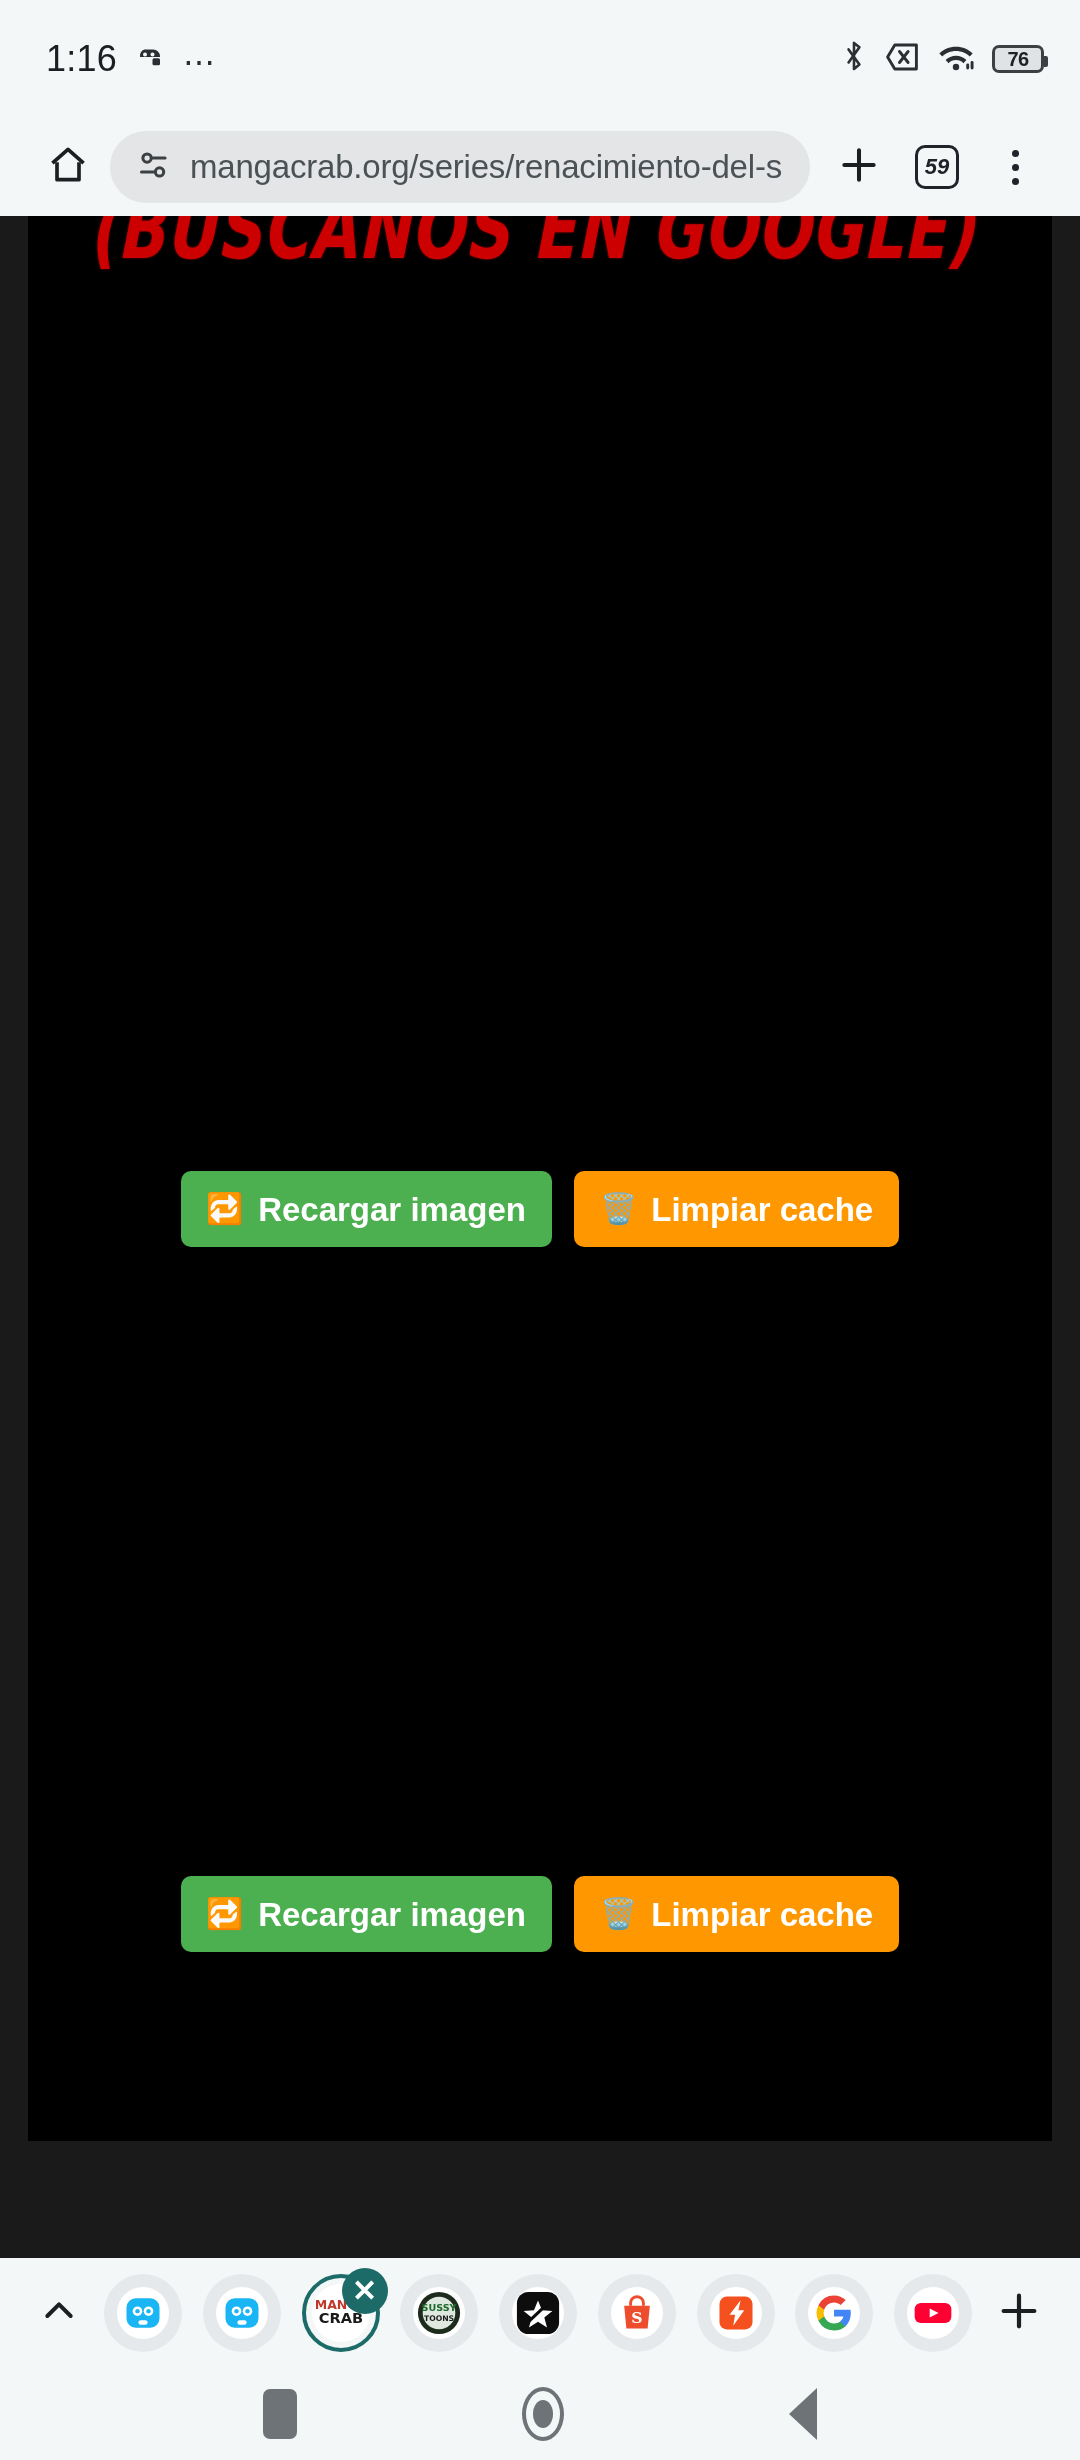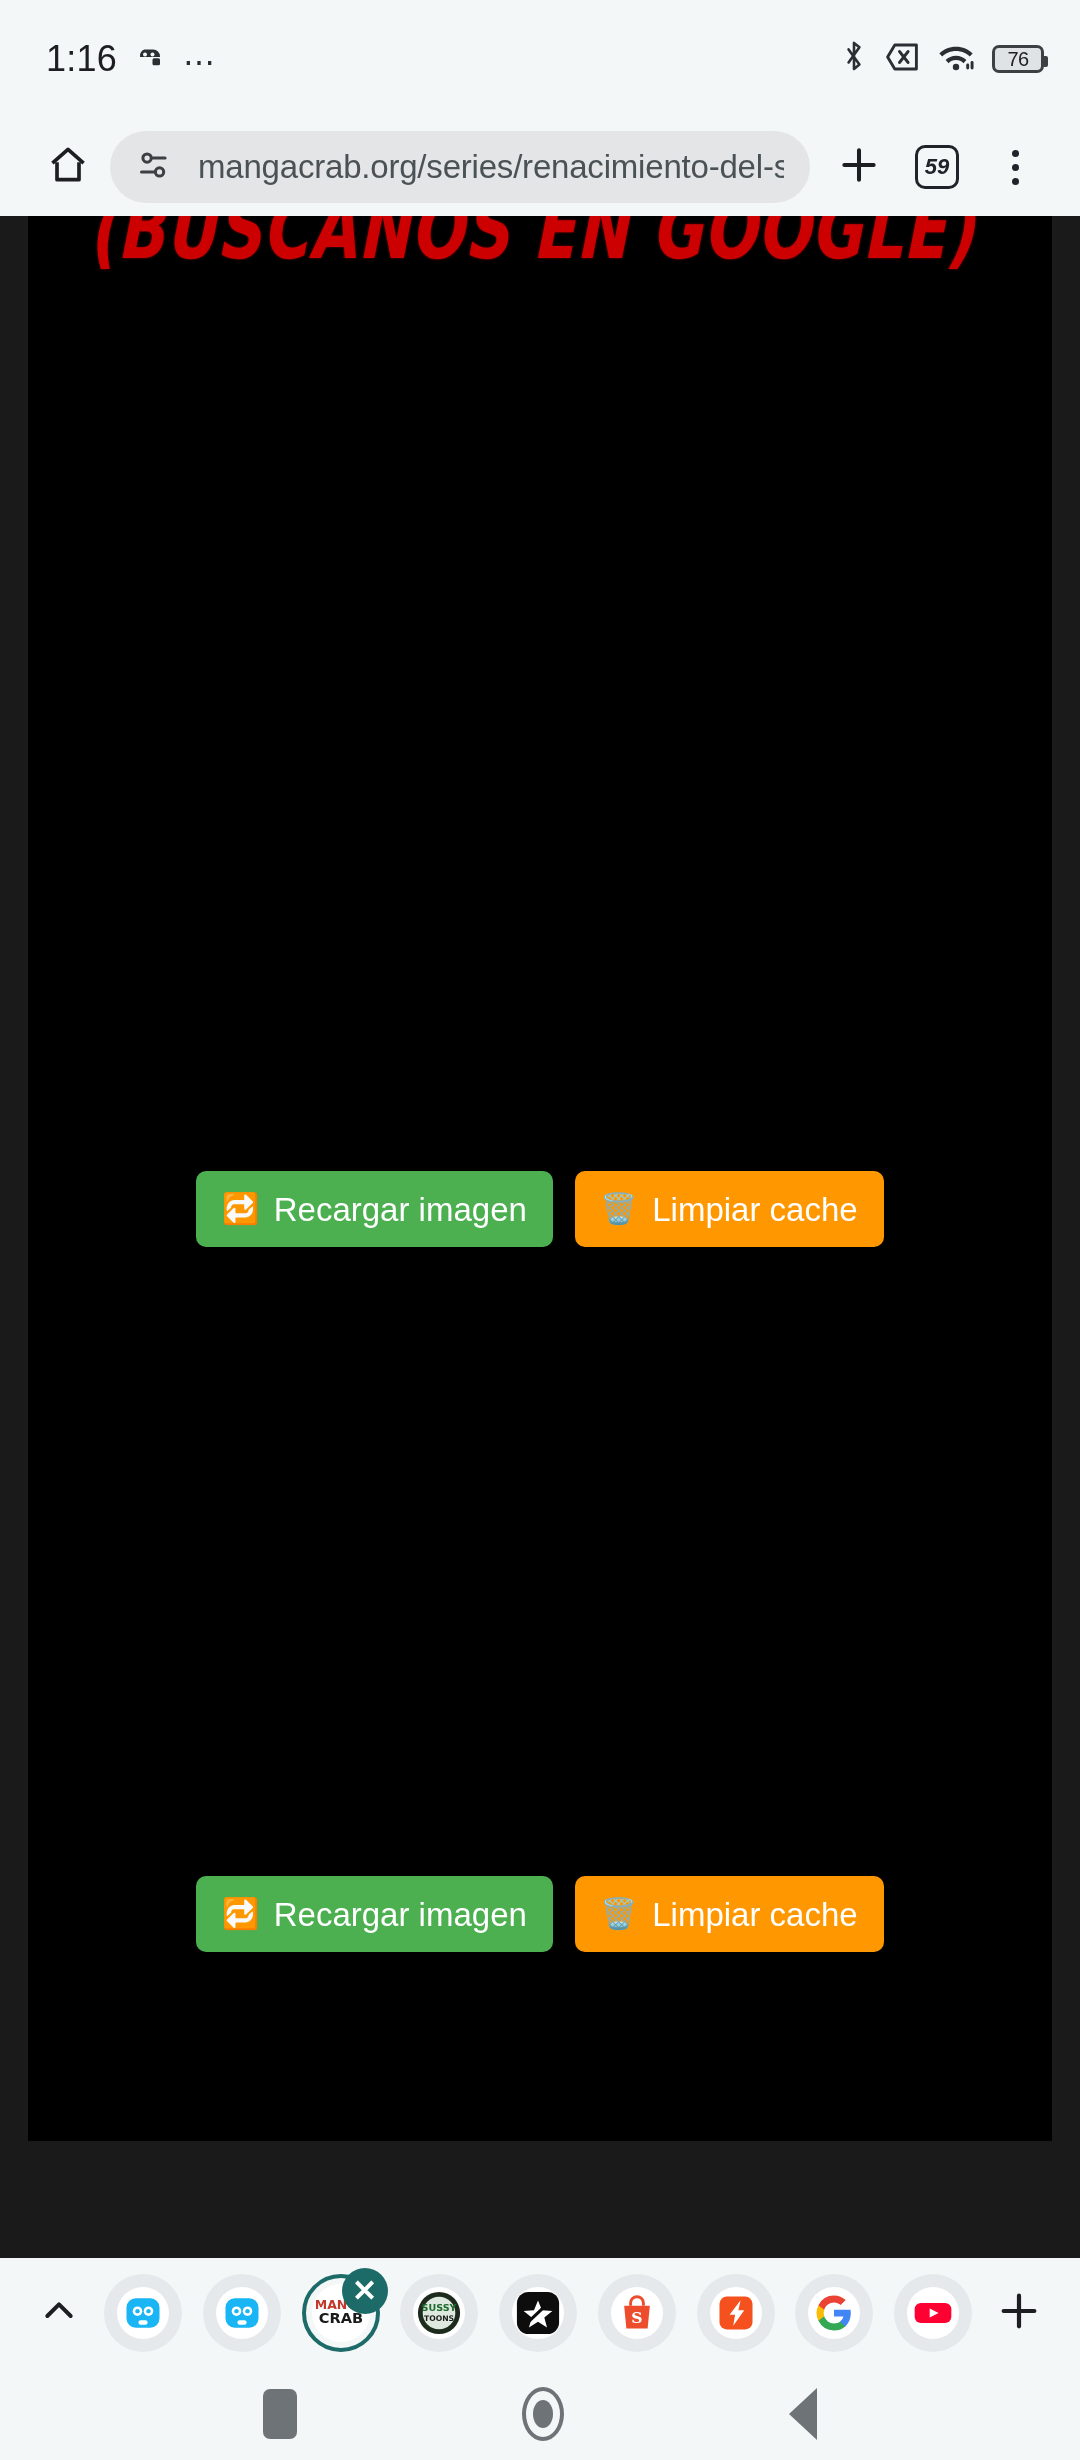--- a/index.html
+++ b/index.html
@@ -24,32 +24,32 @@
   .sb-right { display:flex; align-items:center; gap:17px; }
   .ic { display:block; }
   .batt {
     position:relative; width:52px; height:28px;
     border:3px solid #3c4043; border-radius:7px;
     display:flex; align-items:center; justify-content:center;
     background:#dfe3e6;
   }
   .batt:after{ content:""; position:absolute; right:-7px; top:8px; width:4px; height:11px;
     background:#3c4043; border-radius:0 2px 2px 0;}
-  .batt span{ font-size:20px; color:#202124; font-weight:400; letter-spacing:-.5px;}
+  .batt span{ font-size:20px; color:#202124; font-weight:700; letter-spacing:-.5px;}
 
   
   .toolbar {
     position:absolute; top:118px; left:0; width:1080px; height:98px;
     background:#f4f7f8;
     display:flex; align-items:center; gap:0; padding:0 26px;
   }
   .tb-home { width:84px; display:flex; align-items:center; justify-content:center; }
   .omnibox {
     flex:1; height:72px; background:#e3e5e7; border-radius:40px;
-    display:flex; align-items:center; padding:0 26px; gap:26px; margin-right:10px;
+    display:flex; align-items:center; padding:0 26px; gap:18px; margin-right:10px;
     overflow:hidden; min-width:0;
   }
   .omnibox .url {
     font-size:33px; color:#4b5256; white-space:nowrap; overflow:hidden;
     letter-spacing:-.2px;
   }
   .tb-btn { width:78px; display:flex; align-items:center; justify-content:center; }
   .tabcount {
     width:44px; height:44px; border:3.5px solid #20242a; border-radius:10px;
     display:flex; align-items:center; justify-content:center;
@@ -86,21 +86,21 @@
     display:flex; justify-content:center; gap:22px;
   }
   .row1 { top:955px; }
   .row2 { top:1660px; }
   .act-btn {
     height:76px; border:none; border-radius:10px;
     display:flex; align-items:center; justify-content:center; gap:14px;
     padding:0 26px; cursor:pointer;
     font-size:33px; color:#ffffff; font-family:"Liberation Sans", sans-serif;
   }
-  .act-btn .lbl{ line-height:1; }
+  .act-btn .lbl{ line-height:1;font-weight:bold; }
   .btn-green { background:#4caf50; min-width:330px; }
   .btn-orange{ background:#ff9800; min-width:290px; }
   .emoji { font-size:30px; line-height:1; }
 
   
   .tabstrip {
     position:absolute; top:2258px; left:0; width:1080px; height:110px;
     background:#f4f7f8;
     display:flex; align-items:center; padding:0 20px;
   }

